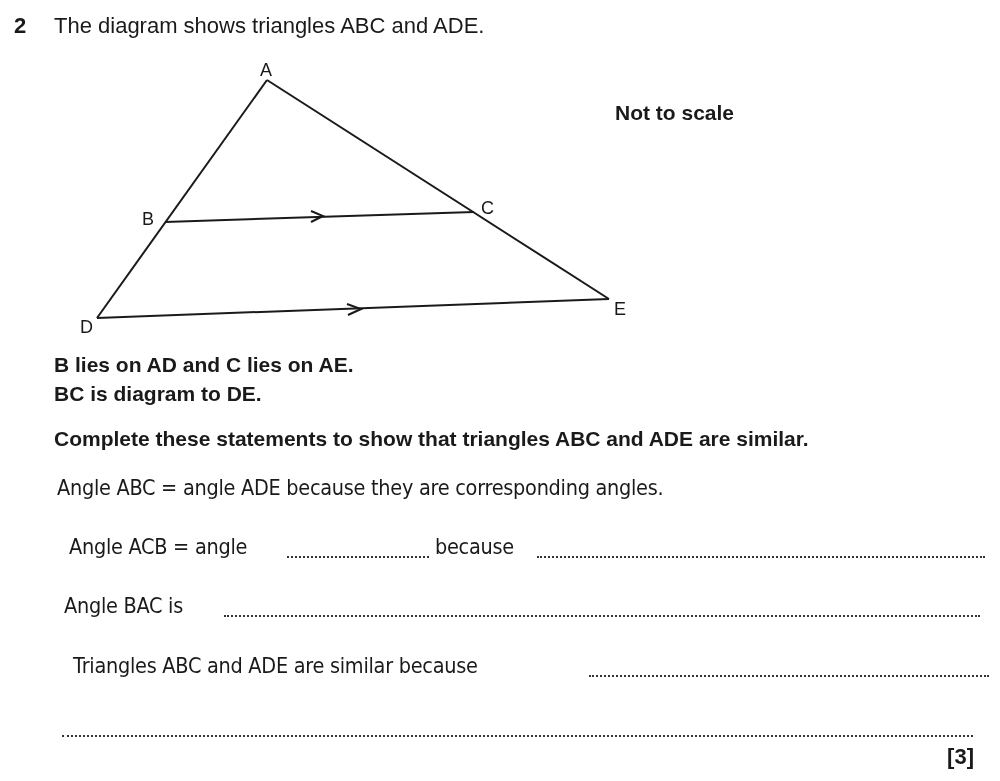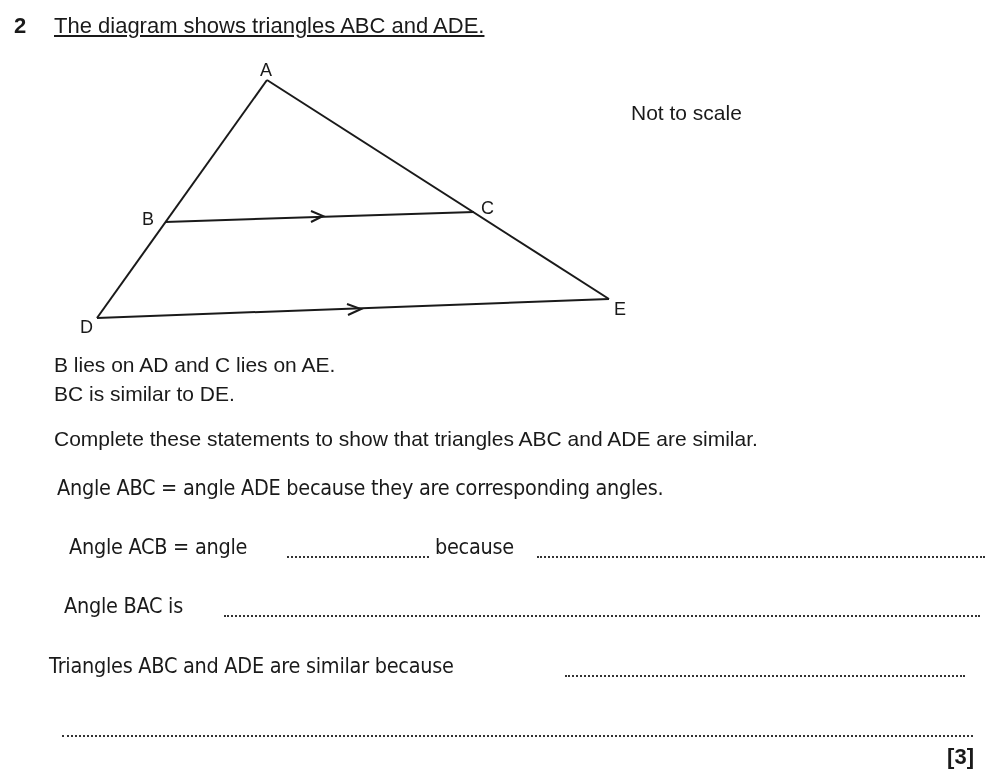--- a/index.html
+++ b/index.html
@@ -1,21 +1,21 @@
 <!DOCTYPE html>
 <html><head>
 <meta charset="utf-8">
 <style>
   html, body { margin:0; padding:0; background:#ffffff; }
   body { width:1000px; height:781px; position:relative; overflow:hidden; font-family:"Liberation Sans", sans-serif; color:#1a1a1a; }
   .abs { position:absolute; white-space:nowrap; }
   .qnum { left:14px; top:13px; font-size:22px; font-weight:bold; }
-  .qtext { left:54px; top:13px; font-size:22px;text-decoration:underline; }
-  .nts { left:631px; top:101px; font-size:21px; font-weight:normal; }
-  .info { left:54px; font-size:21px; }
+  .qtext { left:54px; top:13px; font-size:22px; }
+  .nts { left:615px; top:101px; font-size:21px; font-weight:bold; }
+  .info { left:54px; font-size:21px;font-weight:bold; }
   .hand { font-family:"DejaVu Sans", sans-serif; font-size:21px; letter-spacing:-0.3px; transform:scaleX(0.92); transform-origin:left center; }
   .dots { display:inline-block; border-bottom:2px dotted #333; height:1px; vertical-align:baseline; }
   .marks { right:26px; top:744px; font-size:22px; font-weight:bold; }
   svg text { font-family:"Liberation Sans", sans-serif; font-size:18px; fill:#1a1a1a; }
 </style>
 </head>
 <body>
 
 <div class="abs qnum">2</div>
 <div class="abs qtext">The diagram shows triangles ABC and ADE.</div>
@@ -32,37 +32,37 @@
   <text x="260" y="76">A</text>
   <text x="142" y="225">B</text>
   <text x="481" y="214">C</text>
   <text x="80" y="333">D</text>
   <text x="614" y="315">E</text>
 </svg>
 
 <div class="abs nts">Not to scale</div>
 
 <div class="abs info" style="top:353px">B lies on AD and C lies on AE.</div>
-<div class="abs info" style="top:382px">BC is similar to DE.</div>
+<div class="abs info" style="top:382px">BC is diagram to DE.</div>
 <div class="abs info" style="top:427px">Complete these statements to show that triangles ABC and ADE are similar.</div>
 
 <div class="abs hand" style="left:57px;top:476px">Angle ABC = angle ADE because they are corresponding angles.</div>
 
 <div class="abs" style="left:69px;top:535px;width:918px;height:30px">
   <span class="abs hand" style="left:0;top:0">Angle ACB = angle</span>
   <span class="abs dots" style="left:218px;top:20px;width:142px"></span>
   <span class="abs hand" style="left:366px;top:0">because</span>
   <span class="abs dots" style="left:468px;top:20px;width:448px"></span>
 </div>
 
 <div class="abs" style="left:64px;top:594px;width:918px;height:30px">
   <span class="abs hand" style="left:0;top:0">Angle BAC is</span>
   <span class="abs dots" style="left:160px;top:20px;width:756px"></span>
 </div>
 
-<div class="abs" style="left:49px;top:654px;width:918px;height:30px">
+<div class="abs" style="left:73px;top:654px;width:918px;height:30px">
   <span class="abs hand" style="left:0;top:0">Triangles ABC and ADE are similar because</span>
   <span class="abs dots" style="left:516px;top:20px;width:400px"></span>
 </div>
 
 <span class="abs dots" style="left:62px;top:734px;width:911px"></span>
 
 <div class="abs marks">[3]</div>
 
 </body></html>

